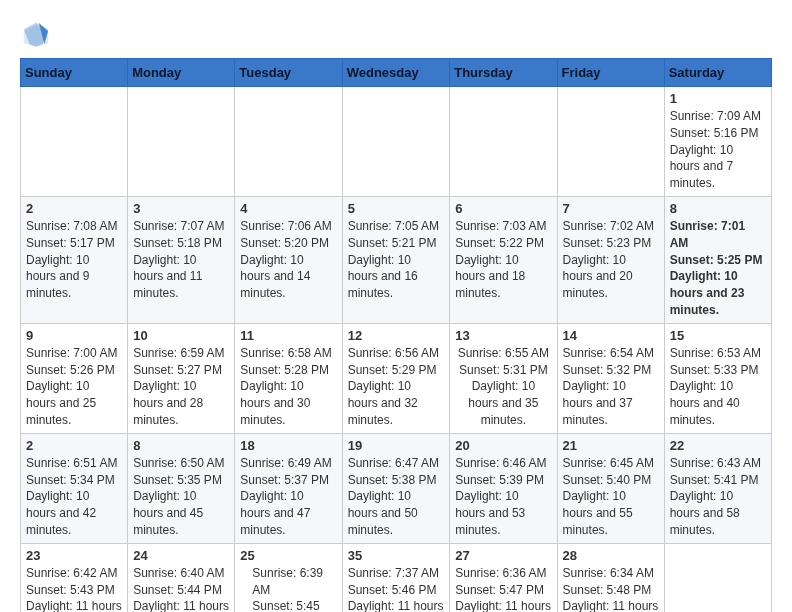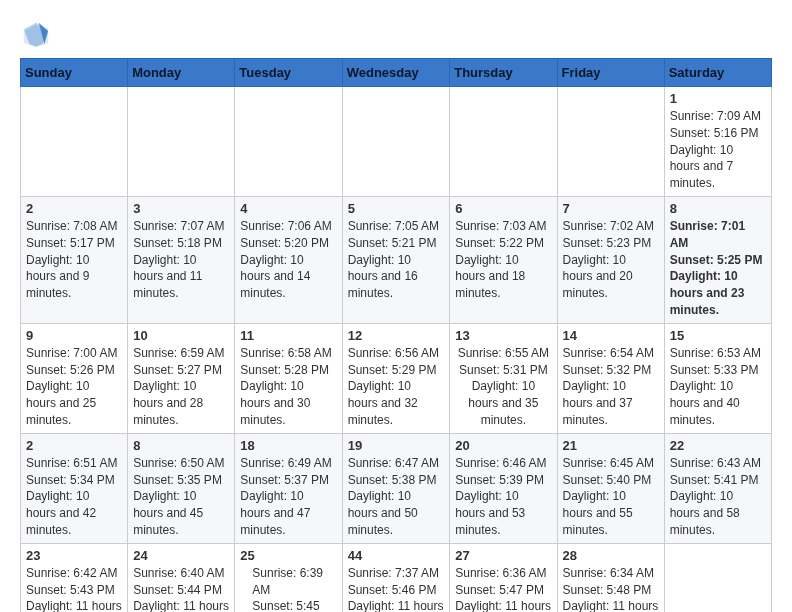--- a/index.html
+++ b/index.html
@@ -282,21 +282,21 @@
 Sunset: 5:44 PM
 Daylight: 11 hours and 3 minutes.</div>
         </td>
         <td>
           <span class="day-number">25</span>
           <div class="cell-text" style="white-space: pre-line; margin-left: 12px;">Sunrise: 6:39 AM
 Sunset: 5:45 PM
 Daylight: 11 hours and 6 minutes.</div>
         </td>
         <td>
-          <span class="day-number">44</span>
+          <span class="day-number">35</span>
           <div class="cell-text" style="white-space: pre-line;">Sunrise: 7:37 AM
 Sunset: 5:46 PM
 Daylight: 11 hours and 8 minutes.</div>
         </td>
         <td>
           <span class="day-number">27</span>
           <div class="cell-text" style="white-space: pre-line;">Sunrise: 6:36 AM
 Sunset: 5:47 PM
 Daylight: 11 hours and 11 minutes.</div>
         </td>

